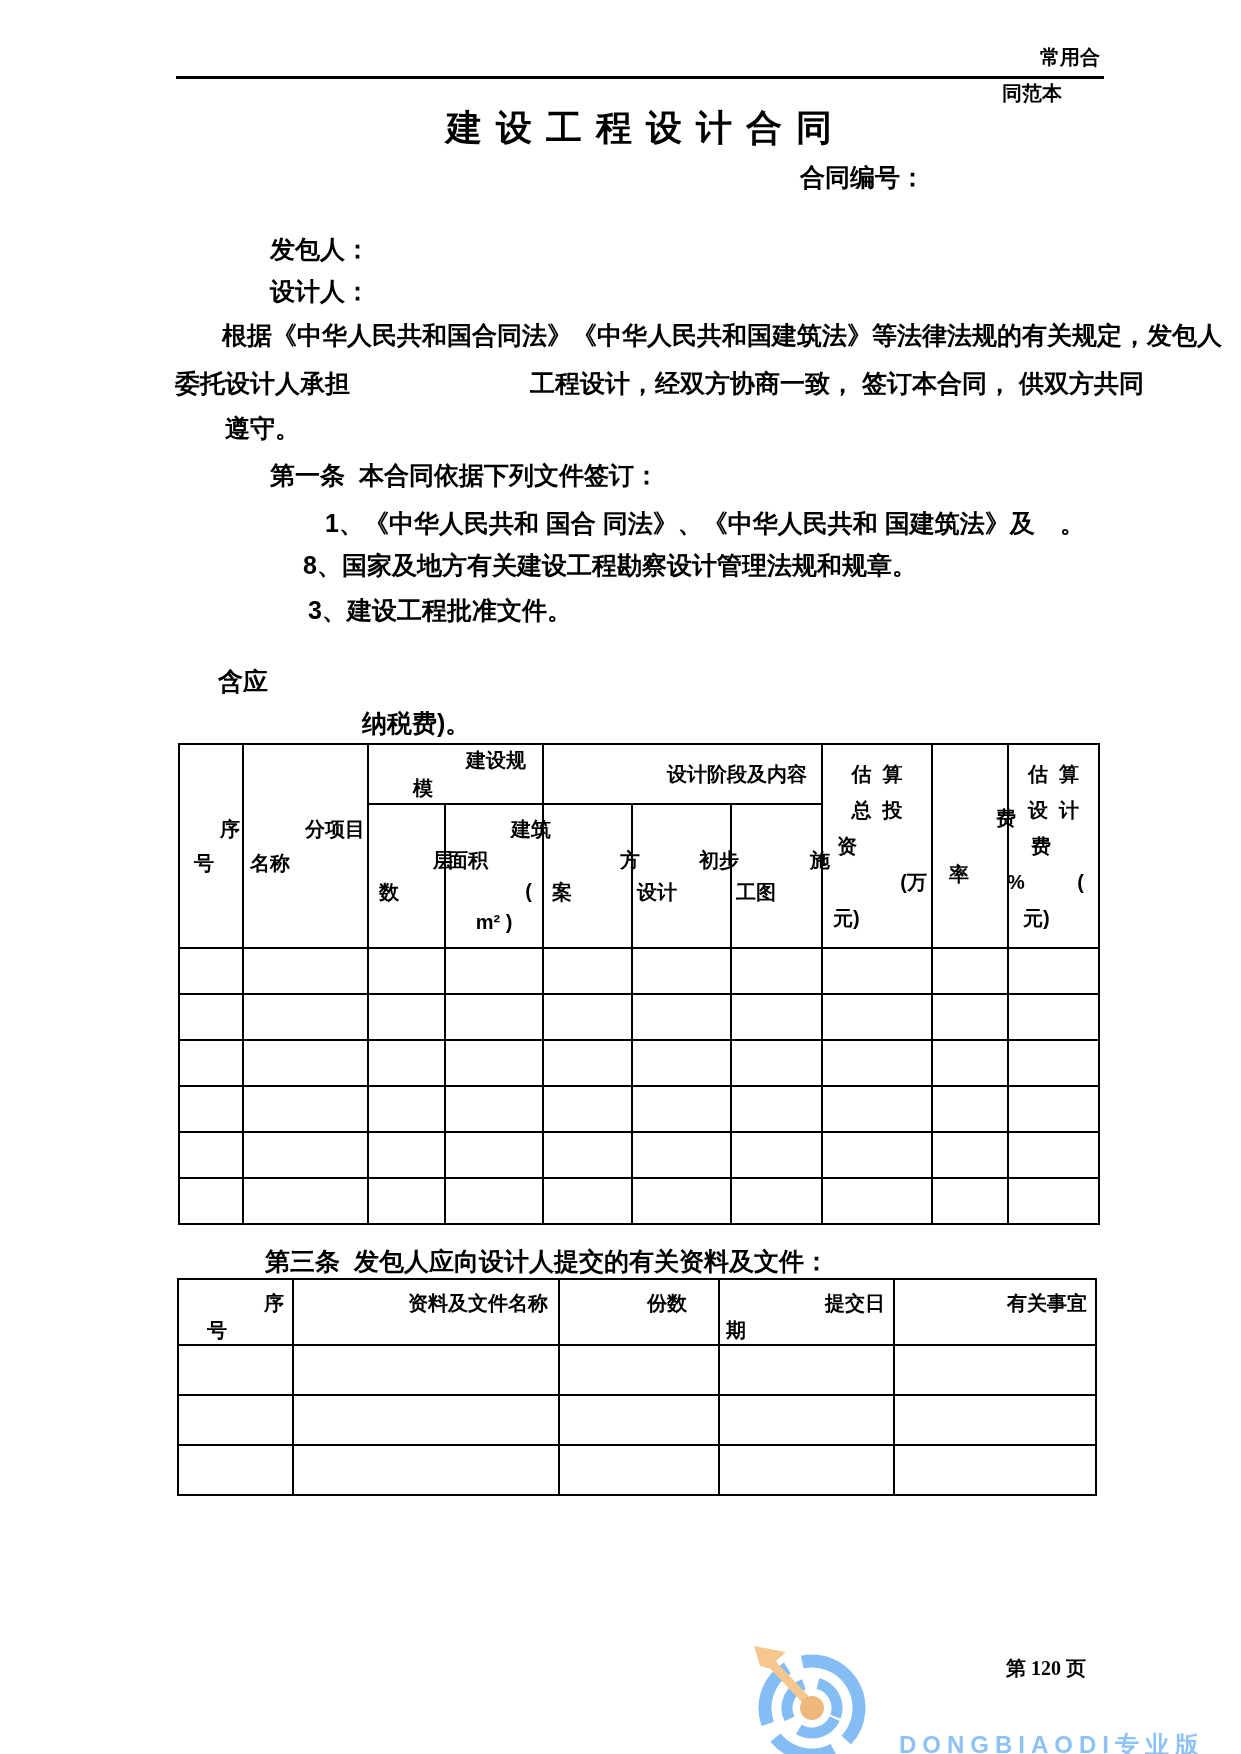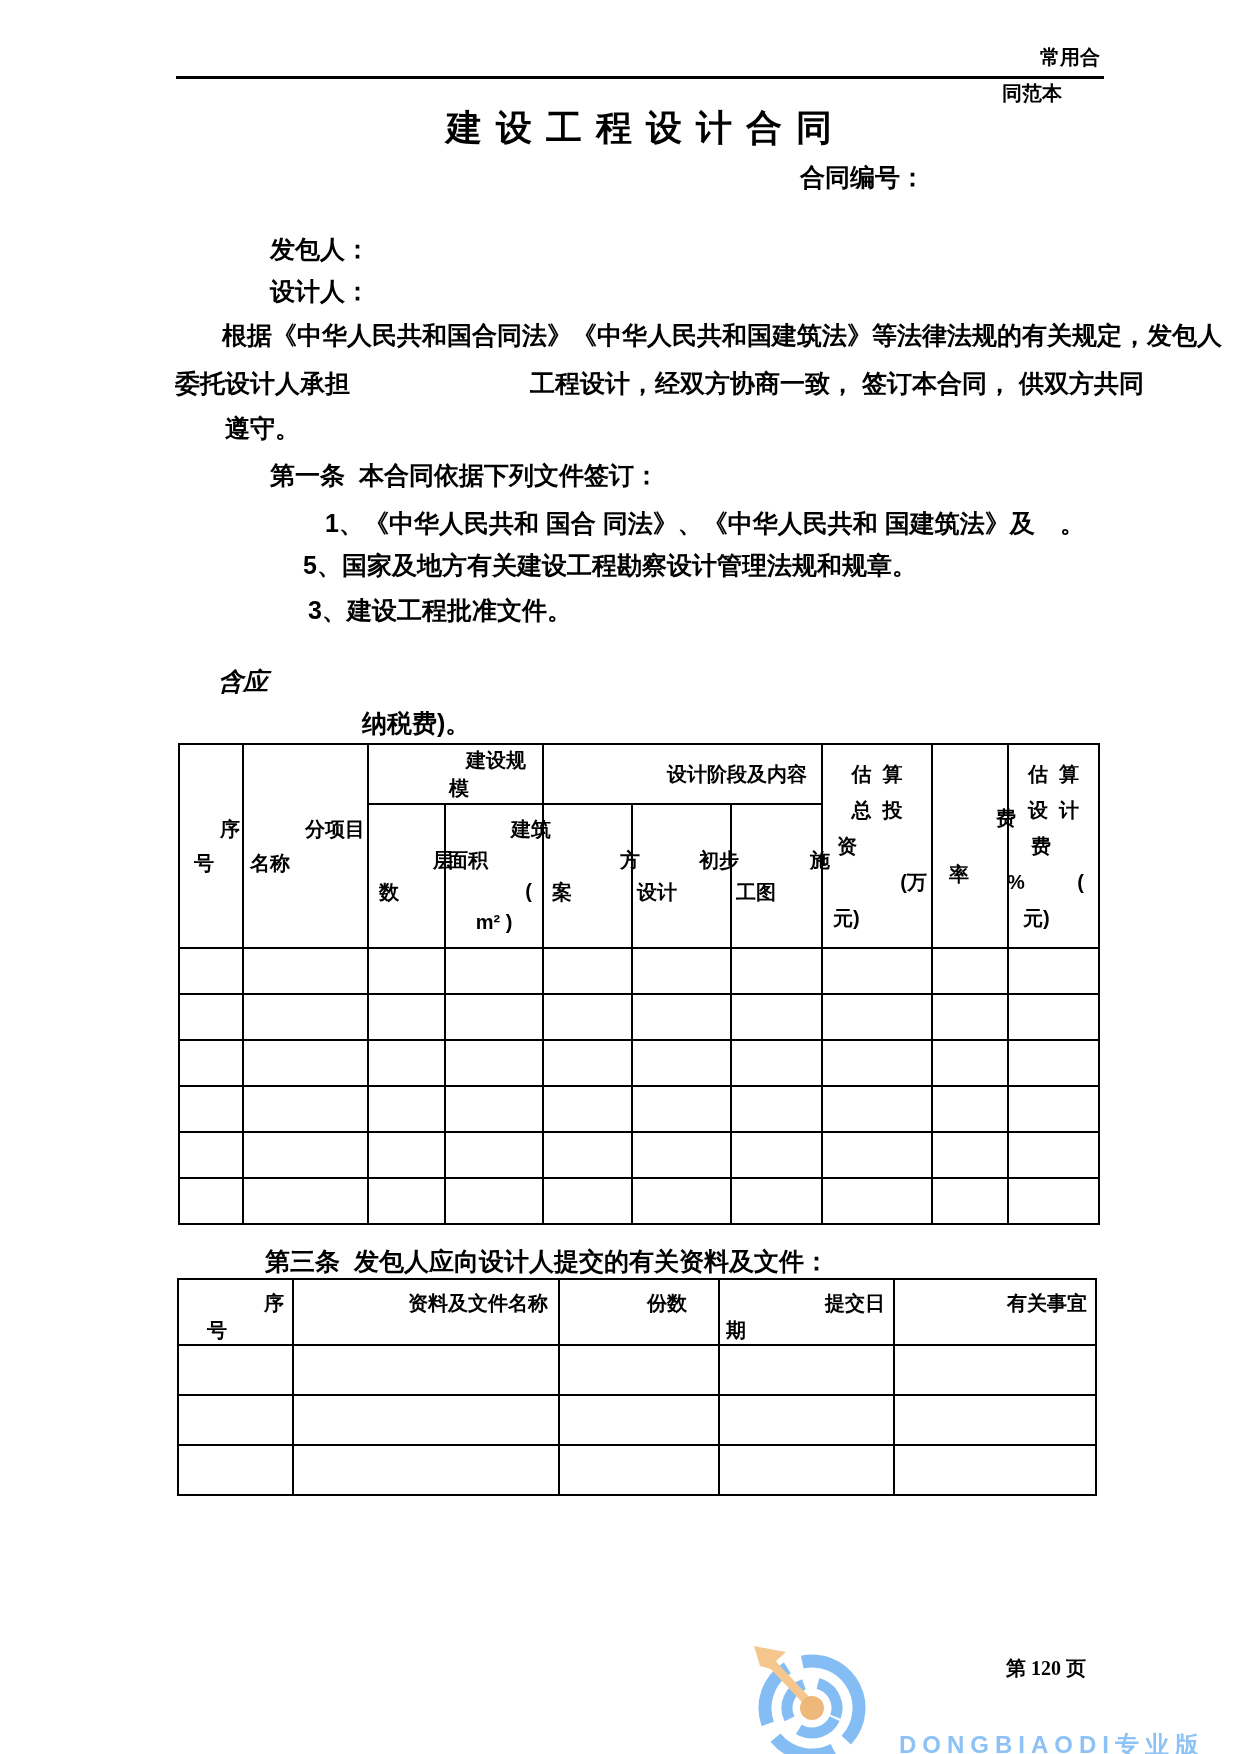--- a/index.html
+++ b/index.html
@@ -21,38 +21,38 @@
   .intro1{top:320px;left:222px;}
   .intro2{top:368px;left:175px;}
   .intro2 .spacer{display:inline-block;width:180px;}
   .intro3{top:413px;left:225px;}
   .art1{top:460px;left:270px;}
   .item1{top:508px;left:325px;width:760px;}
   .item1-end{position:absolute;right:0;top:0;}
   .item2{top:550px;left:303px;}
   .item3{top:595px;left:308px;}
   .art2l1{top:638px;left:270px;}
-  .art2l2{top:666px;left:218px;font-style:italic;}
+  .art2l2{top:666px;left:218px;}
   .art2l3{top:708px;left:362px;}
   .art3{top:1246px;left:265px;}
   
   table{border-collapse:collapse;table-layout:fixed;position:absolute;background:#fff;}
   td{border:2px solid #000;padding:0;font-size:20px;font-weight:600;vertical-align:middle;overflow:visible;}
   .t1{top:743px;left:178px;width:920px;}
   .t2{top:1278px;left:177px;width:918px;}
   .h1row{height:60px;} .h2row{height:144px;} .bh{height:46px;}
   .t2h-row{height:60px;} .t2b{height:50px;}
   .ln{display:block;white-space:pre;line-height:32px;}
   .r{text-align:right;} .l{text-align:left;} .c{text-align:center;}
   .hang{margin-right:-9px;position:relative;z-index:2;}
   .pr2{padding-right:2px;} .pr4{padding-right:4px;} .pr8{padding-right:8px;} .pr10{padding-right:10px;} .pr16{padding-right:16px;} .pr22{padding-right:31px;}
   .pl2{padding-left:2px;} .pl4{padding-left:4px;} .pl6{padding-left:6px;} .pl8{padding-left:8px;}
   .pl10{padding-left:10px;} .pl14{padding-left:14px;} .pl16{padding-left:16px;} .pl22{padding-left:22px;}
   .pl28{padding-left:28px;} .pl44{padding-left:44px;}
-  .lh27 .ln{line-height:27px;} .lh28 .ln{line-height:28px;margin-left:36px;} .lh31 .ln{line-height:31px;}
+  .lh27 .ln{line-height:27px;} .lh28 .ln{line-height:28px;} .lh31 .ln{line-height:31px;}
   .lh34 .ln{line-height:34px;} .lh36 .ln{line-height:36px;} .lh56 .ln{line-height:56px;}
   .stage-cell{text-align:right;padding-right:14px;}
   .sb{display:flex;justify-content:space-between;padding:0 14px 0 0;}
   .sb i{font-style:normal;}
   .sb .pct{margin-left:-2px;}
   .t2 td.top{vertical-align:top;padding-top:10px;}
   
   .wm-logo{position:absolute;left:748px;top:1638px;width:120px;height:130px;}
   .wm-brand{position:absolute;left:901px;top:1660px;font-size:86px;line-height:1;font-weight:700;
     letter-spacing:22px;color:#8a8a8a;white-space:pre;}
@@ -75,21 +75,21 @@
 
   <div class="abs txt party-a">发包人：</div>
   <div class="abs txt party-b">设计人：</div>
 
   <div class="abs txt intro1">根据《中华人民共和国合同法》《中华人民共和国建筑法》等法律法规的有关规定，发包人</div>
   <div class="abs txt intro2"><span>委托设计人承担</span><span class="spacer"></span><span>工程设计，经双方协商一致， 签订本合同， 供双方共同</span></div>
   <div class="abs txt intro3">遵守。</div>
 
   <div class="abs txt art1">第一条  本合同依据下列文件签订：</div>
   <div class="abs txt item1"><span>1、《中华人民共和 国合 同法》、《中华人民共和 国建筑法》及</span><span class="item1-end">。</span></div>
-  <div class="abs txt item2">5、国家及地方有关建设工程勘察设计管理法规和规章。</div>
+  <div class="abs txt item2">8、国家及地方有关建设工程勘察设计管理法规和规章。</div>
   <div class="abs txt item3">3、建设工程批准文件。</div>
 
   <div class="abs txt art2l2">含应</div>
   <div class="abs txt art2l3">纳税费)。</div>
 
   <table class="t1">
     <colgroup>
       <col style="width:64px">
         <col style="width:125px">
         <col style="width:77px">

